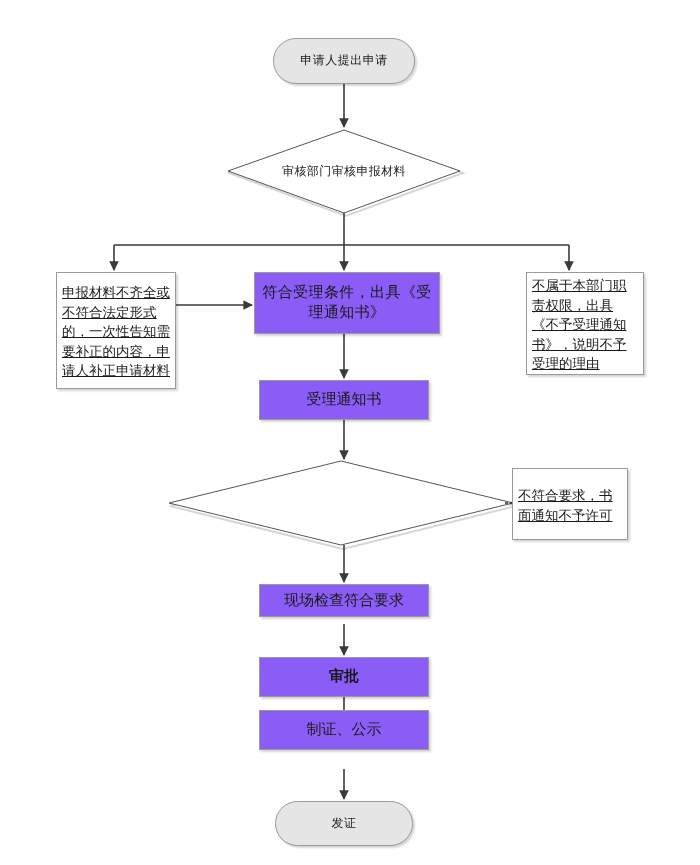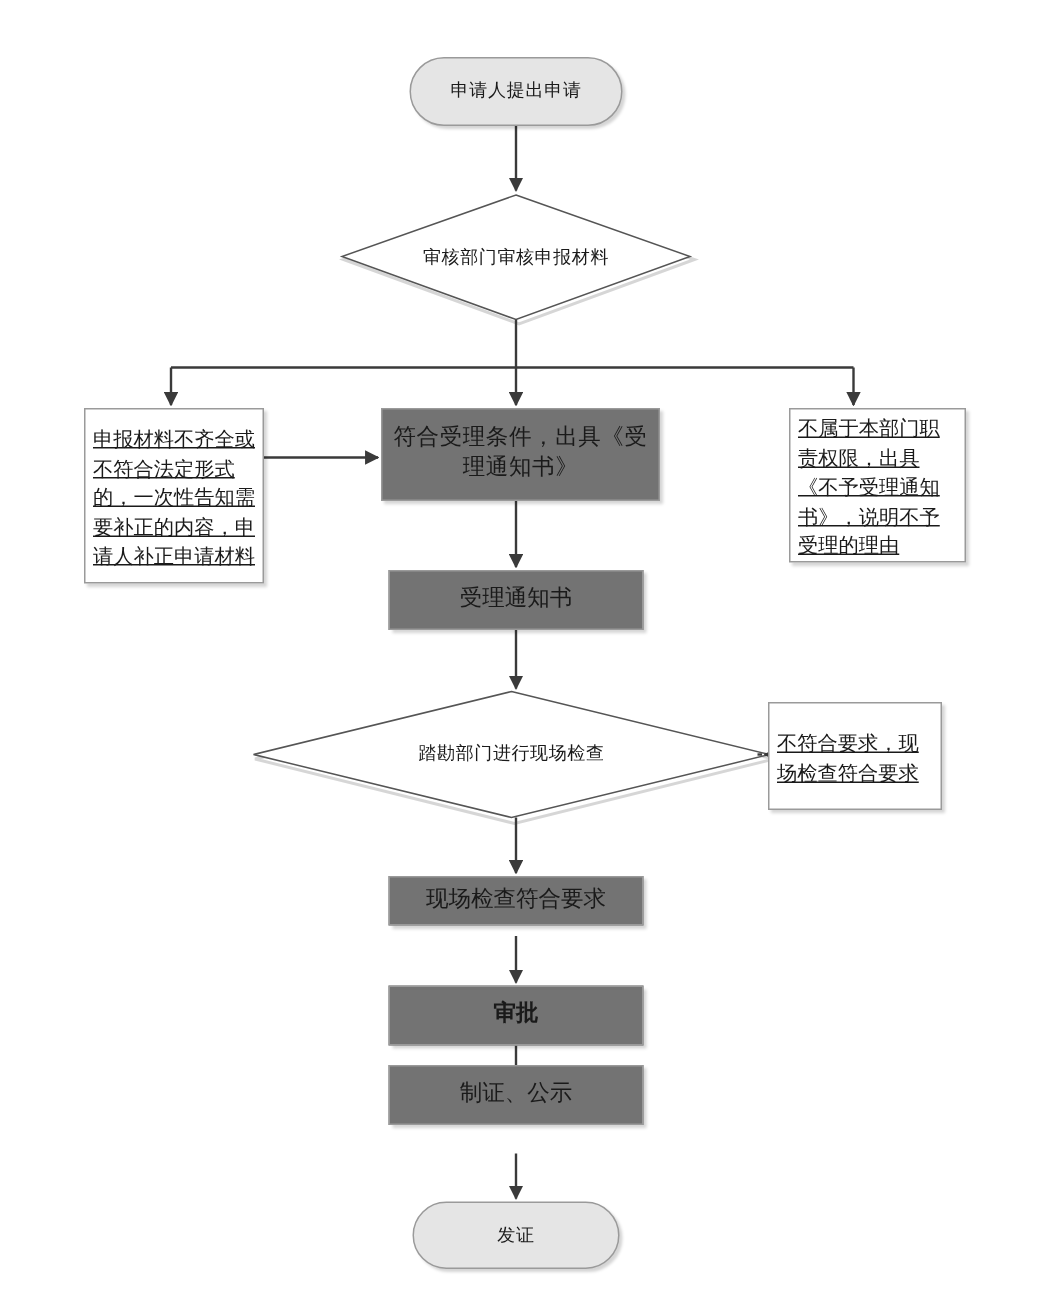--- a/index.html
+++ b/index.html
@@ -46,21 +46,21 @@
     border: 1px solid #9a9a9a;
     border-radius: 999px;
     background: #e5e5e5;
     box-shadow: 2px 2px 2px rgba(0,0,0,0.17);
     font-size: 12px;
     letter-spacing: 0.5px;
   }
   
   .node.process {
     border: 1px solid #9a9a9a;
-    background: #737373;
+    background: #8b5cf6;
     box-shadow: 2px 2px 2px rgba(0,0,0,0.17);
     font-size: 15px;
   }
   .node.process.wide-text {
     font-size: 15px;
     letter-spacing: 0.4px;
   }
   
   .node.note {
     border: 1px solid #9a9a9a;
@@ -147,26 +147,23 @@
   </div>
 
   <div class="node note" style="left:510px; top:272px; width:118px; height:103px;margin-left:16px;">
     <span class="label">不属于本部门职责权限，出具《不予受理通知书》，说明不予受理的理由</span>
   </div>
 
   <div class="node process" style="left:259px; top:380px; width:170px; height:40px;">
     <span class="label">受理通知书</span>
   </div>
 
-  <div class="node decision" style="left:168px; top:460px; width:346px; height:86px;">
-    <span class="label">踏勘部门进行现场检查</span>
-  </div>
 
   <div class="node note" style="left:512px; top:468px; width:116px; height:72px;">
-    <span class="label">不符合要求，现场检查符合要求</span>
+    <span class="label">不符合要求，书面通知不予许可</span>
   </div>
 
   <div class="node process" style="left:259px; top:584px; width:170px; height:33px;">
     <span class="label">现场检查符合要求</span>
   </div>
 
   <div class="node process" style="left:259px; top:657px; width:170px; height:40px;font-weight:bold;">
     <span class="label">审批</span>
   </div>
 

